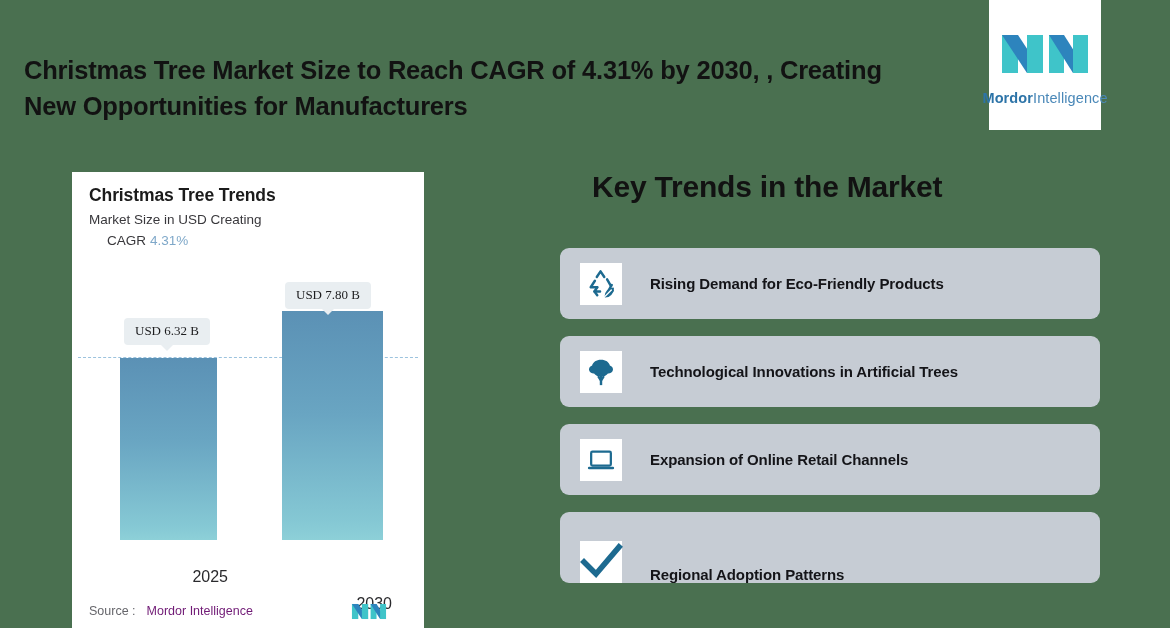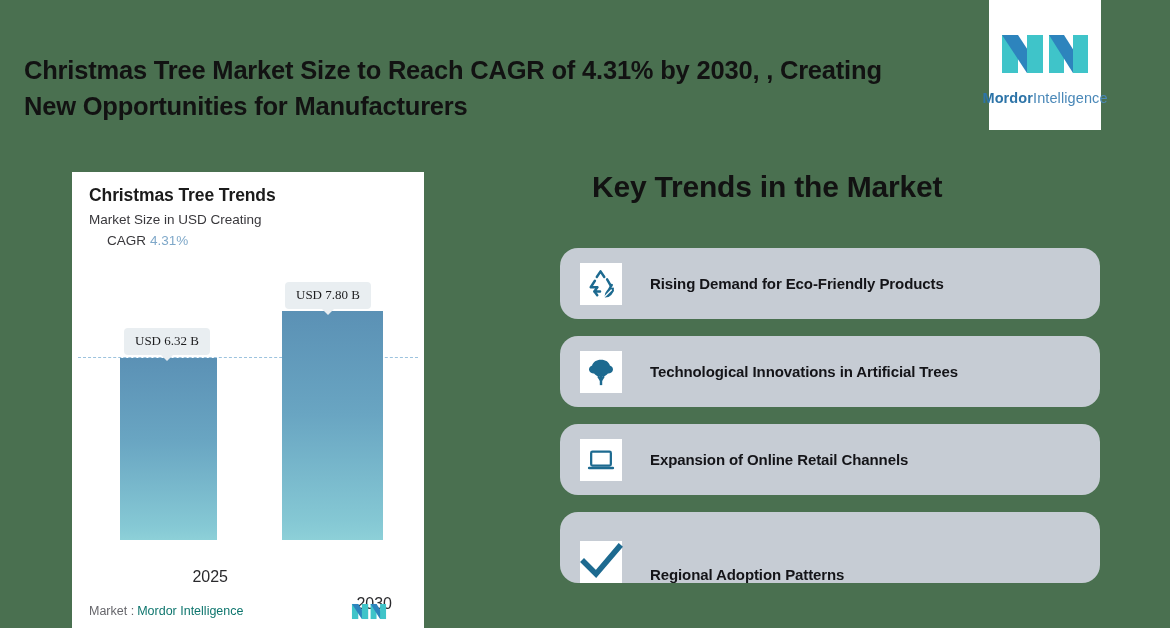--- a/index.html
+++ b/index.html
@@ -94,62 +94,62 @@
   .vlabel::after {
     content: "";
     position: absolute;
     left: 50%; bottom: -6px;
     margin-left: -6px;
     width: 0; height: 0;
     border-left: 6px solid transparent;
     border-right: 6px solid transparent;
     border-top: 6px solid #e9eef1;
   }
-  .vlabel-1 { left: 52px; top: 156px; }
+  .vlabel-1 { left: 52px; top: 146px; }
   .vlabel-2 { left: 213px; top: 110px; }
 
   .xlabel {
     position: absolute;
     top: 396px;
     font-size: 16px;
     color: #2a2a2d;
     text-align: right;
     width: 120px;
   }
   .xlabel-1 { left: 36px; }
   .xlabel-2 { left: 200px; margin-top: 27px; }
 
   .source {
     position: absolute;
     left: 17px; top: 432px;
     font-size: 12.5px;
     color: #66666b;
     white-space: nowrap;
   }
-  .source .who { color: #0f766e; margin-left: 3px; }
+  .source .who { color: #701a75; margin-left: 11px; }
   .source-logo { position: absolute; left: 278px; top: 428px; width: 38px; height: 23px; }
 
   
   .trends-title {
     position: absolute;
     left: 592px; top: 170px;
     width: 540px;
     text-align: left;
     font-size: 30px;
     font-weight: bold;
     color: #121212;
     letter-spacing: -0.2px;
   }
 
   .card {
     position: absolute;
     left: 560px;
     width: 540px; height: 71px;
     background: #c6ccd4;
-    border-radius: 18px;
+    border-radius: 9px;
     display: flex;
     align-items: center;
   }
   .card-1 { top: 248px; }
   .card-2 { top: 336px; }
   .card-3 { top: 424px; }
   .card-4 { top: 512px; align-items: flex-end; }
 
   .icon-box {
     width: 42px; height: 42px;
@@ -204,21 +204,21 @@
     <div class="bar bar-1"></div>
     <div class="bar bar-2"></div>
 
     <div class="vlabel vlabel-1">USD 6.32 B</div>
     <div class="vlabel vlabel-2">USD 7.80 B</div>
 
     <div class="xlabel xlabel-1">2025</div>
     <div class="xlabel xlabel-2">2030</div>
 
     <div class="source">
-      <span>Market :</span><span class="who">Mordor Intelligence</span>
+      <span>Source :</span><span class="who">Mordor Intelligence</span>
     </div>
     <svg class="source-logo" viewBox="0 0 86 58">
       <polygon points="0,10 16,10 16,48 0,48" fill="#3fc4c9"></polygon>
       <polygon points="0,10 16,10 41,48 25,48" fill="#2d84bd"></polygon>
       <polygon points="41,10 41,48 25,48 25,10" fill="#3fc4c9"></polygon>
       <polygon points="47,10 62,10 62,48 47,48" fill="#3fc4c9"></polygon>
       <polygon points="47,10 62,10 86,48 71,48" fill="#2d84bd"></polygon>
       <polygon points="71,10 86,10 86,48 71,48" fill="#3fc4c9"></polygon>
     </svg>
   </div>

